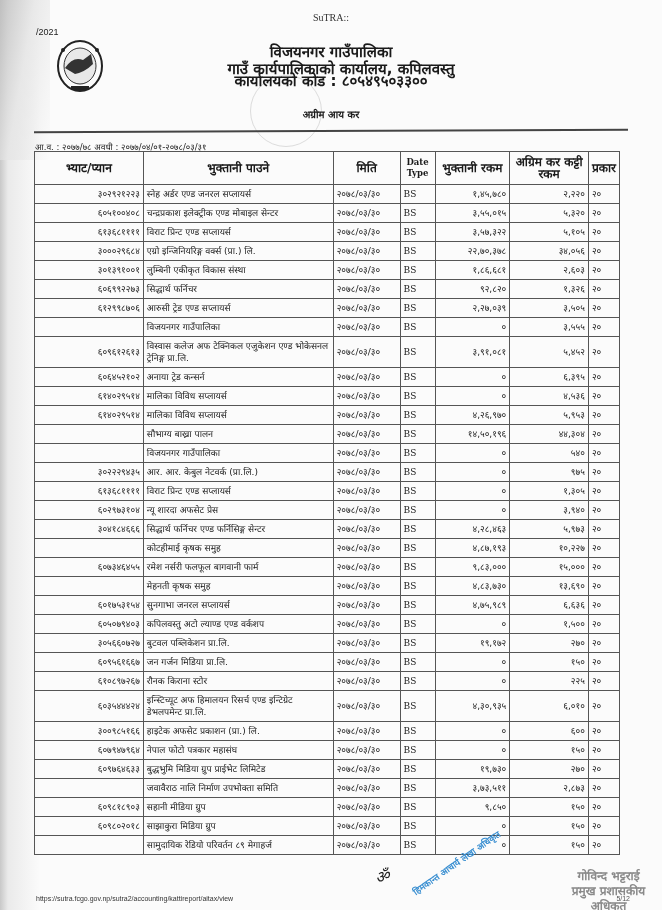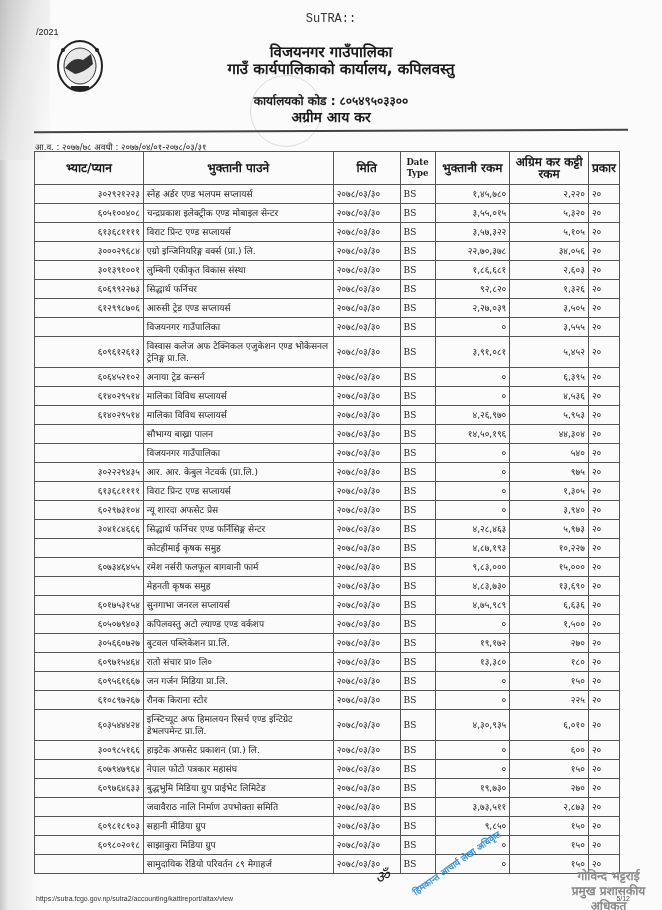--- a/index.html
+++ b/index.html
@@ -6,27 +6,27 @@
   body {
     width: 662px; height: 910px; overflow: hidden; position: relative;
     background: #fafafa;
     font-family: "DejaVu Sans", sans-serif;
     color: #1a1a1a;
   }
   .page { position: absolute; inset: 0; background: linear-gradient(90deg, #c8c8c8 0px, #eaeaea 8px, #fbfbfb 40px, #fbfbfb 100%); }
   .fold { position: absolute; left: 0; top: 0; width: 50px; height: 160px;
     background: linear-gradient(100deg, #bdbdbd 0%, #e5e5e5 45%, rgba(255,255,255,0) 100%); opacity: .8; }
   .top-date { position: absolute; left: 36px; top: 27px; font-size: 9px; font-family: "Liberation Sans", sans-serif; }
-  .top-site { position: absolute; left: 0; right: 0; top: 12px; text-align: center; font-size: 12px; font-family: Liberation Mono, monospace; color: #333; }
+  .top-site { position: absolute; left: 0; right: 0; top: 12px; text-align: center; font-size: 10px; font-family: Liberation Serif, serif; color: #333; }
   .emblem { position: absolute; left: 55px; top: 38px; width: 50px; height: 58px; }
   .hdr { position: absolute; left: 0; right: 0; text-align: center; font-weight: bold; }
   .h1 { top: 41px; font-size: 15px; }
   .h2 { top: 58px; font-size: 15px; margin-left: 20px; }
-  .h3 { top: 92px; font-size: 12px; }
-  .h4 { top: 107px; font-size: 14px; }
+  .h3 { top: 70px; font-size: 15px; }
+  .h4 { top: 107px; font-size: 10px; }
   .seal-faint { position: absolute; left: 250px; top: 75px; width: 70px; height: 70px; border-radius: 50%;
     border: 1px solid rgba(160,160,160,.35); }
   .rule { position: absolute; left: 34px; right: 34px; top: 130px; height: 2px; background: #444; transform: rotate(-0.25deg); }
   .period { position: absolute; left: 35px; top: 141px; font-size: 8.5px; }
   table.t { position: absolute; left: 34px; top: 151px; width: 586px; border-collapse: collapse; font-size: 9px; }
   .t th, .t td { border: 1px solid #555; padding: 0 3px; height: 18px; line-height: 12px; }
   .t th { font-weight: bold; height: 32px; font-size: 12px; text-align: center; }
   .t th.dtype { font-family: "DejaVu Serif", serif; font-size: 8.5px; line-height: 11px; }
   .t td.pan { text-align: right; width: 62px; padding-left: 43px; }
   .t td.payee { width: 184px; }
@@ -78,21 +78,21 @@
         <th>मिति</th>
         <th class="dtype">Date Type</th>
         <th>भुक्तानी रकम</th>
         <th>अग्रिम कर कट्टी रकम</th>
         <th>प्रकार</th>
       </tr>
     </thead>
     <tbody id="tbody">
         <tr>
           <td class="pan">३०२९२१२२३</td>
-          <td class="payee">स्नेह अर्डर एण्ड भलपम सप्लायर्स</td>
+          <td class="payee">स्नेह अर्डर एण्ड जनरल सप्लायर्स</td>
           <td class="date">२०७८/०३/३०</td>
           <td class="dt">BS</td>
           <td class="amt">१,४५,७८०</td>
           <td class="tax">२,२२०</td>
           <td class="type">२०</td>
         </tr>
         <tr>
           <td class="pan">६०५१००४०८</td>
           <td class="payee">चन्द्रप्रकाश इलेक्ट्रीक एण्ड मोबाइल सेन्टर</td>
           <td class="date">२०७८/०३/३०</td>
@@ -290,29 +290,20 @@
           <td class="tax">१,५००</td>
           <td class="type">२०</td>
         </tr>
         <tr>
           <td class="pan">३०५६६०७२७</td>
           <td class="payee">बुटवल पब्लिकेशन प्रा.लि.</td>
           <td class="date">२०७८/०३/३०</td>
           <td class="dt">BS</td>
           <td class="amt">१९,१७२</td>
           <td class="tax">२७०</td>
-          <td class="type">२०</td>
-        </tr>
-        <tr>
-          <td class="pan">६०९७१५४६४</td>
-          <td class="payee">रातो संचार प्रा० लि०</td>
-          <td class="date">२०७८/०३/३०</td>
-          <td class="dt">BS</td>
-          <td class="amt">१३,३८०</td>
-          <td class="tax">१८०</td>
           <td class="type">२०</td>
         </tr>
         <tr>
           <td class="pan">६०९५६१६६७</td>
           <td class="payee">जन गर्जन मिडिया प्रा.लि.</td>
           <td class="date">२०७८/०३/३०</td>
           <td class="dt">BS</td>
           <td class="amt">०</td>
           <td class="tax">१५०</td>
           <td class="type">२०</td>

